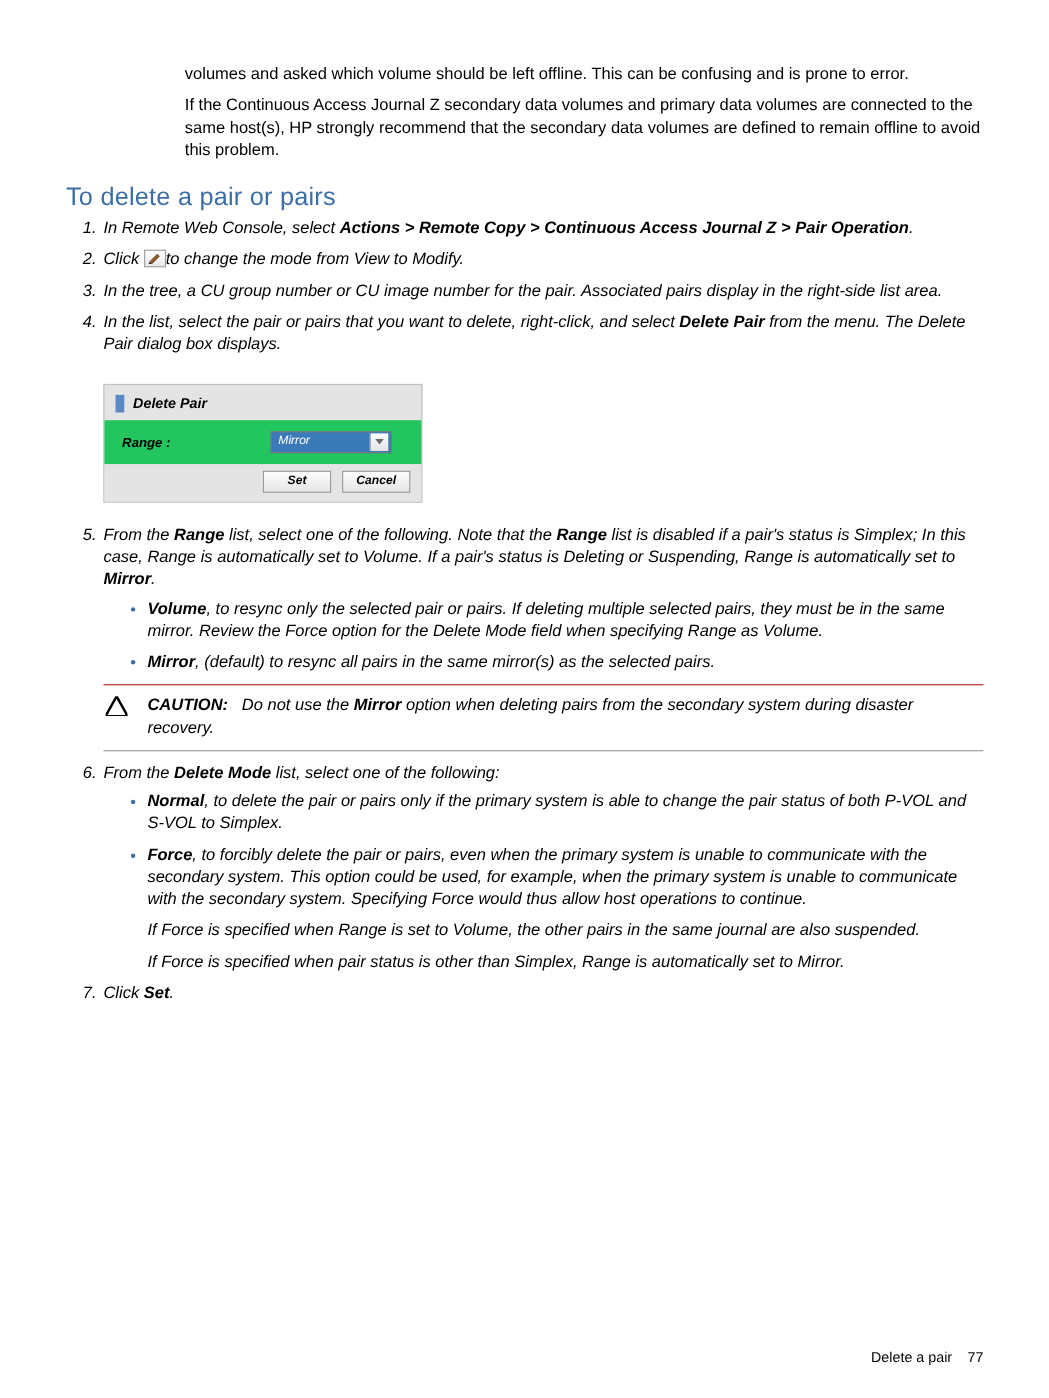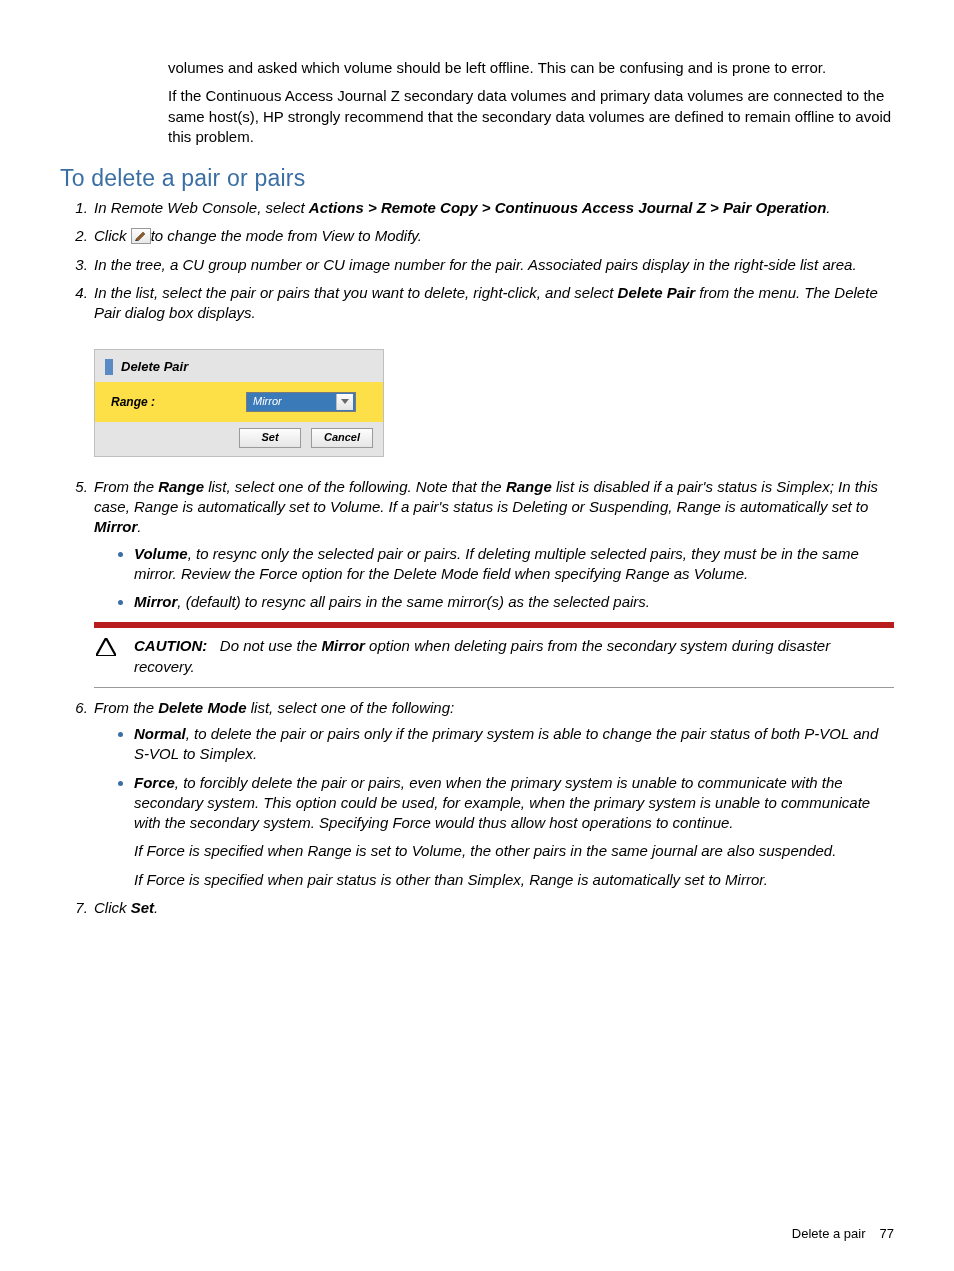--- a/index.html
+++ b/index.html
@@ -85,21 +85,21 @@
     width: 8px;
     height: 16px;
     background: #5a8ac6;
     display: inline-block;
   }
   .dialog-title {
     font-weight: bold;
     font-size: 13px;
   }
   .dialog-body {
-    background: #fde047;
+    background: #22c55e;
     padding: 6px 10px 6px 16px;
   }
   .dialog-row {
     display: flex;
     align-items: center;
     padding: 4px 0;
   }
   .dialog-label {
     width: 135px;
     font-weight: bold;
@@ -159,21 +159,21 @@
   ul.bullets > li {
     margin-bottom: 8px;
     line-height: 1.35;
   }
   ul.bullets > li::marker {
     color: #3a6ea5;
     font-size: 15px;
   }
   .caution-box {
     margin: 10px 0 10px 0;
-    border-top: 6px solid #b91c1c;
+    border-top: 1px solid #b91c1c;
     border-bottom: 1px solid #999;
     padding: 8px 0 10px 0;
     display: flex;
     gap: 18px;
   }
   .caution-icon {
     flex: 0 0 auto;
     padding-left: 2px;
     padding-top: 2px;
   }

